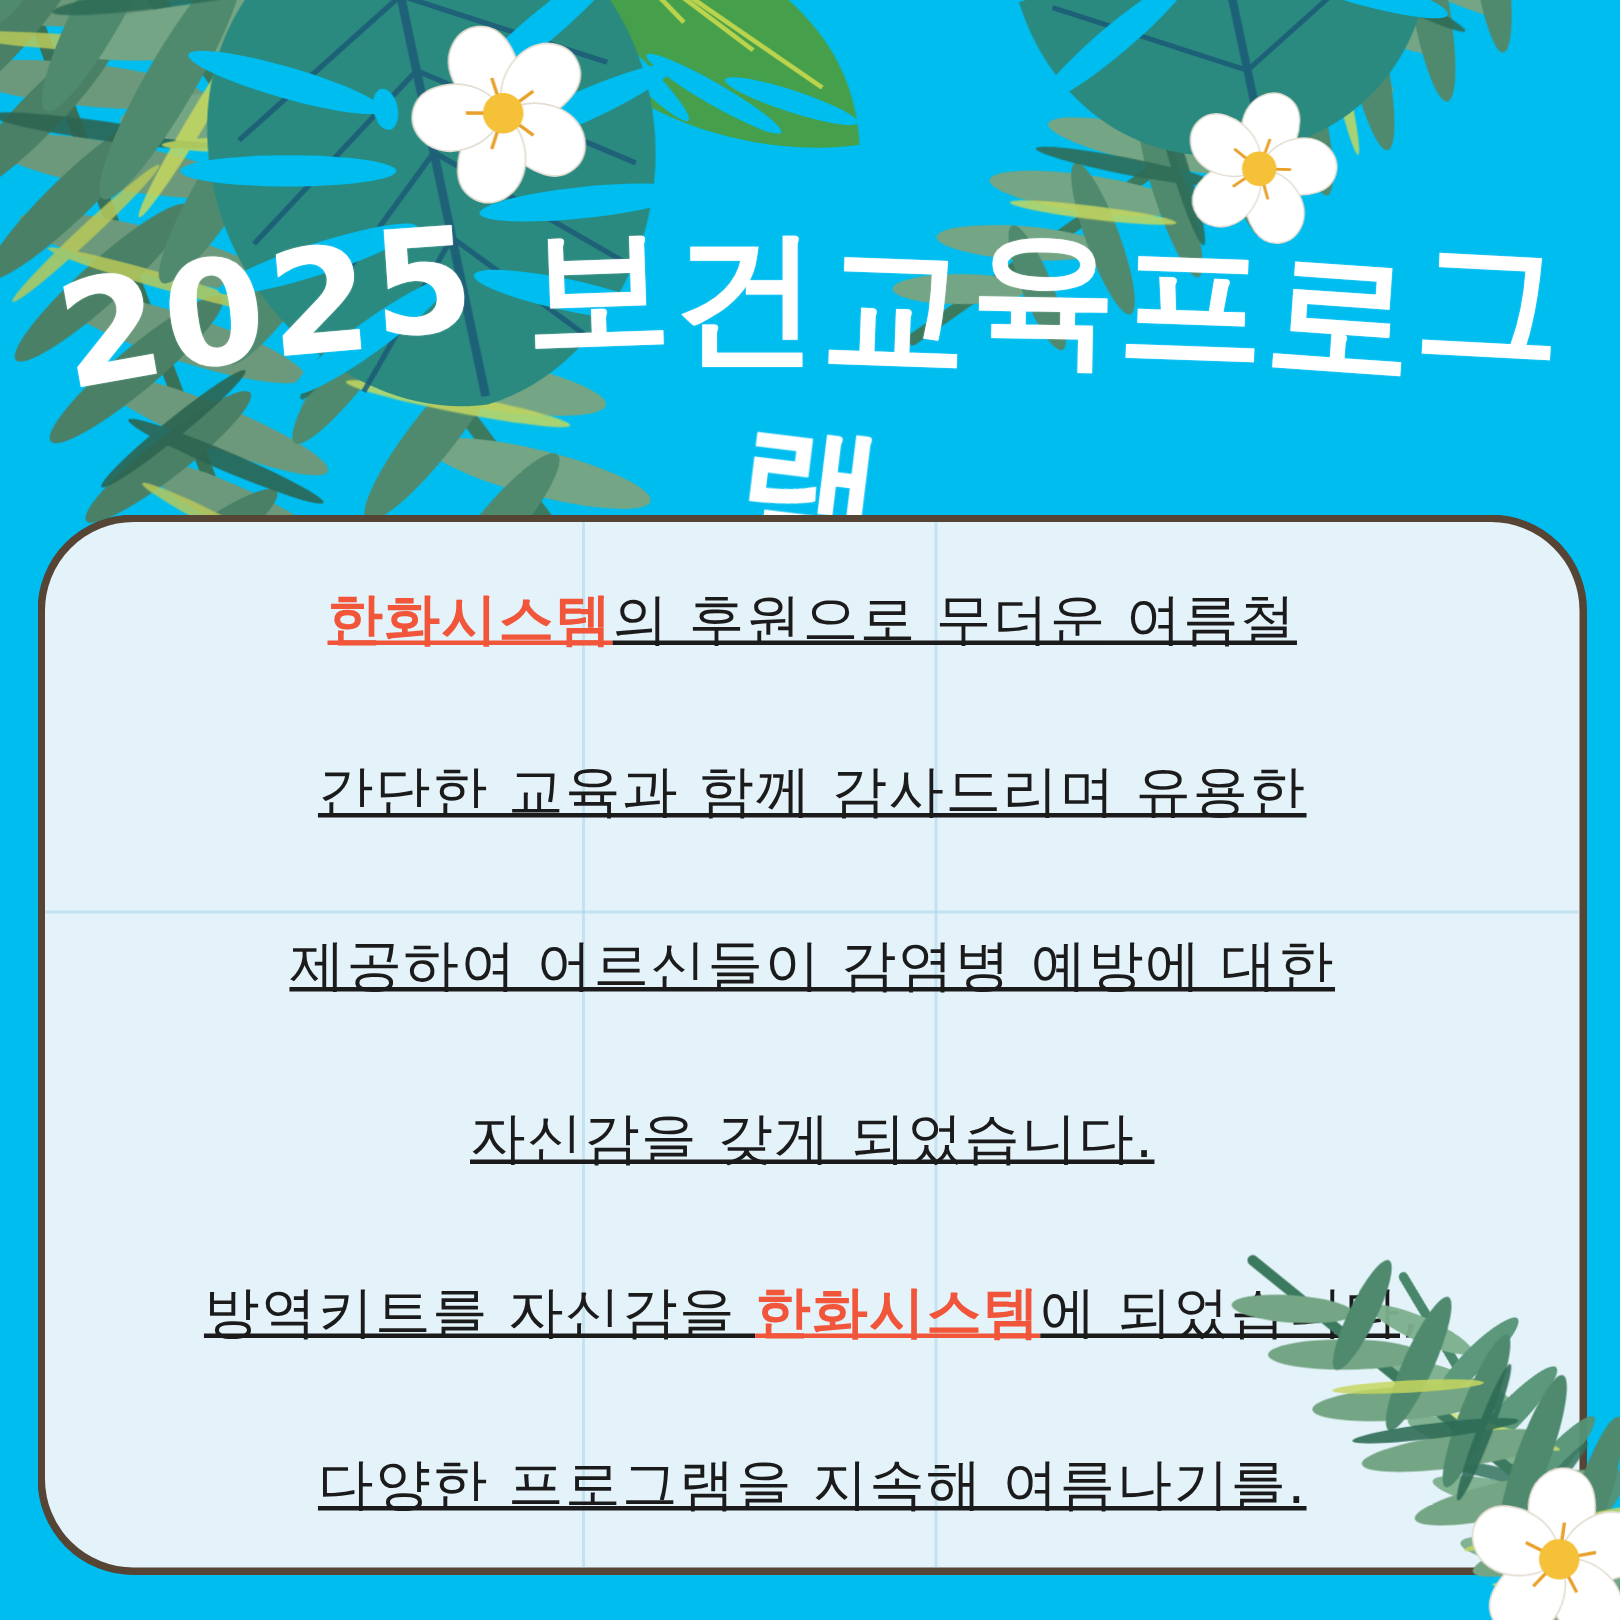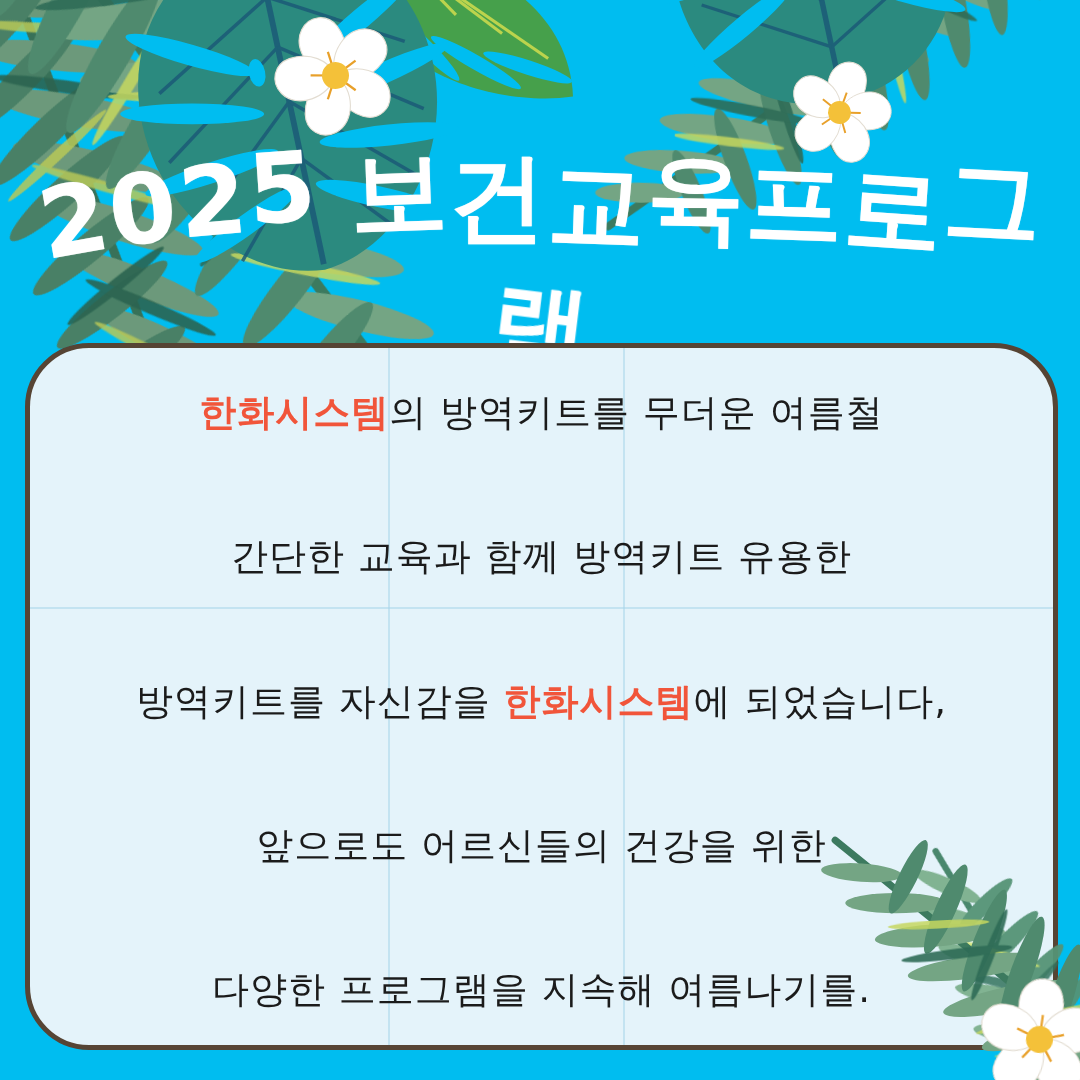--- a/index.html
+++ b/index.html
@@ -26,21 +26,21 @@
   }
   .gl{position:absolute;background:rgba(168,214,233,.55);z-index:1;}
   .gl.v{top:0;bottom:0;width:2px;}
   .gl.h{left:0;right:0;height:2px;top:259px;}
   .lines{
     position:absolute;left:0;right:0;top:0;bottom:0;z-index:2;
     display:flex;flex-direction:column;justify-content:space-between;
     padding:40px 12px 30px;
   }
   .line{text-align:center;font-size:37px;font-weight:500;color:var(--ink,#1b1b1b);white-space:nowrap;letter-spacing:1px;}
-  .seg{display:inline;}
+  .seg{display:inline;text-decoration:underline;}
   .hl{color:var(--accent,#f1553a);font-weight:600;}
   .z2{z-index:2}.z3{z-index:3}.z4{z-index:4}.z5{z-index:5}.z6{z-index:6}
   .z20{z-index:20}.z21{z-index:21}.z22{z-index:22}
 </style>
 </head>
 <body>
 
 <svg width="0" height="0" style="position:absolute" aria-hidden="true">
   <defs>
     <symbol id="frond" viewBox="0 0 420 340">
@@ -176,24 +176,25 @@
     <use href="#plumeria"></use>
   </svg>
 
 <h1 id="title"><span class="tc" style="transform: translateY(20px) rotate(-10deg);">2</span><span class="tc" style="transform: translateY(9px) rotate(-7deg);">0</span><span class="tc" style="transform: translateY(1px) rotate(-5deg);">2</span><span class="tc" style="transform: translateY(-12px) rotate(-4deg);">5</span><span class="tc" style="transform: translateY(0px) rotate(0deg); width: 30px;">&nbsp;</span><span class="tc" style="transform: translateY(-8px) rotate(-2deg);">보</span><span class="tc" style="transform: translateY(-3px) rotate(0deg);">건</span><span class="tc" style="transform: translateY(4px) rotate(2deg);">교</span><span class="tc" style="transform: translateY(-2px) rotate(1deg);">육</span><span class="tc" style="transform: translateY(3px) rotate(2deg);">프</span><span class="tc" style="transform: translateY(9px) rotate(4deg);">로</span><span class="tc" style="transform: translateY(1px) rotate(3deg);">그</span><span class="tc" style="transform: translateY(30px) rotate(7deg);">램</span></h1>
 
 <div class="card">
   <div class="gl v" style="left:358px;"></div>
   <div class="gl v" style="left:593px;"></div>
   <div class="gl h"></div>
   <div class="lines" id="cardLines">
-      <div class="line"><span class="seg hl">한화시스템</span><span class="seg">의 방역키트를 무더운 여름철</span></div>
-      <div class="line"><span class="seg">간단한 교육과 함께 방역키트 유용한</span></div>
+      <div class="line"><span class="seg hl">한화시스템</span><span class="seg">의 후원으로 무더운 여름철</span></div>
+      <div class="line"><span class="seg">간단한 교육과 함께 감사드리며 유용한</span></div>
+      <div class="line"><span class="seg">제공하여 어르신들이 감염병 예방에 대한</span></div>
+      <div class="line"><span class="seg">자신감을 갖게 되었습니다.</span></div>
       <div class="line"><span class="seg">방역키트를 자신감을 </span><span class="seg hl">한화시스템</span><span class="seg">에 되었습니다,</span></div>
-      <div class="line"><span class="seg">앞으로도 어르신들의 건강을 위한</span></div>
       <div class="line"><span class="seg">다양한 프로그램을 지속해 여름나기를.</span></div>
     </div>
 </div>
 
 <svg class="dec z20" style="left:860px;top:890px;width:380px;height:310px;transform:rotate(200deg);opacity:.95;filter:brightness(1.06);">
     <use href="#frond"></use>
   </svg>
 <svg class="dec z21" style="left:815px;top:828px;width:430px;height:345px;transform:rotate(180deg);">
     <use href="#frond"></use>
   </svg>

